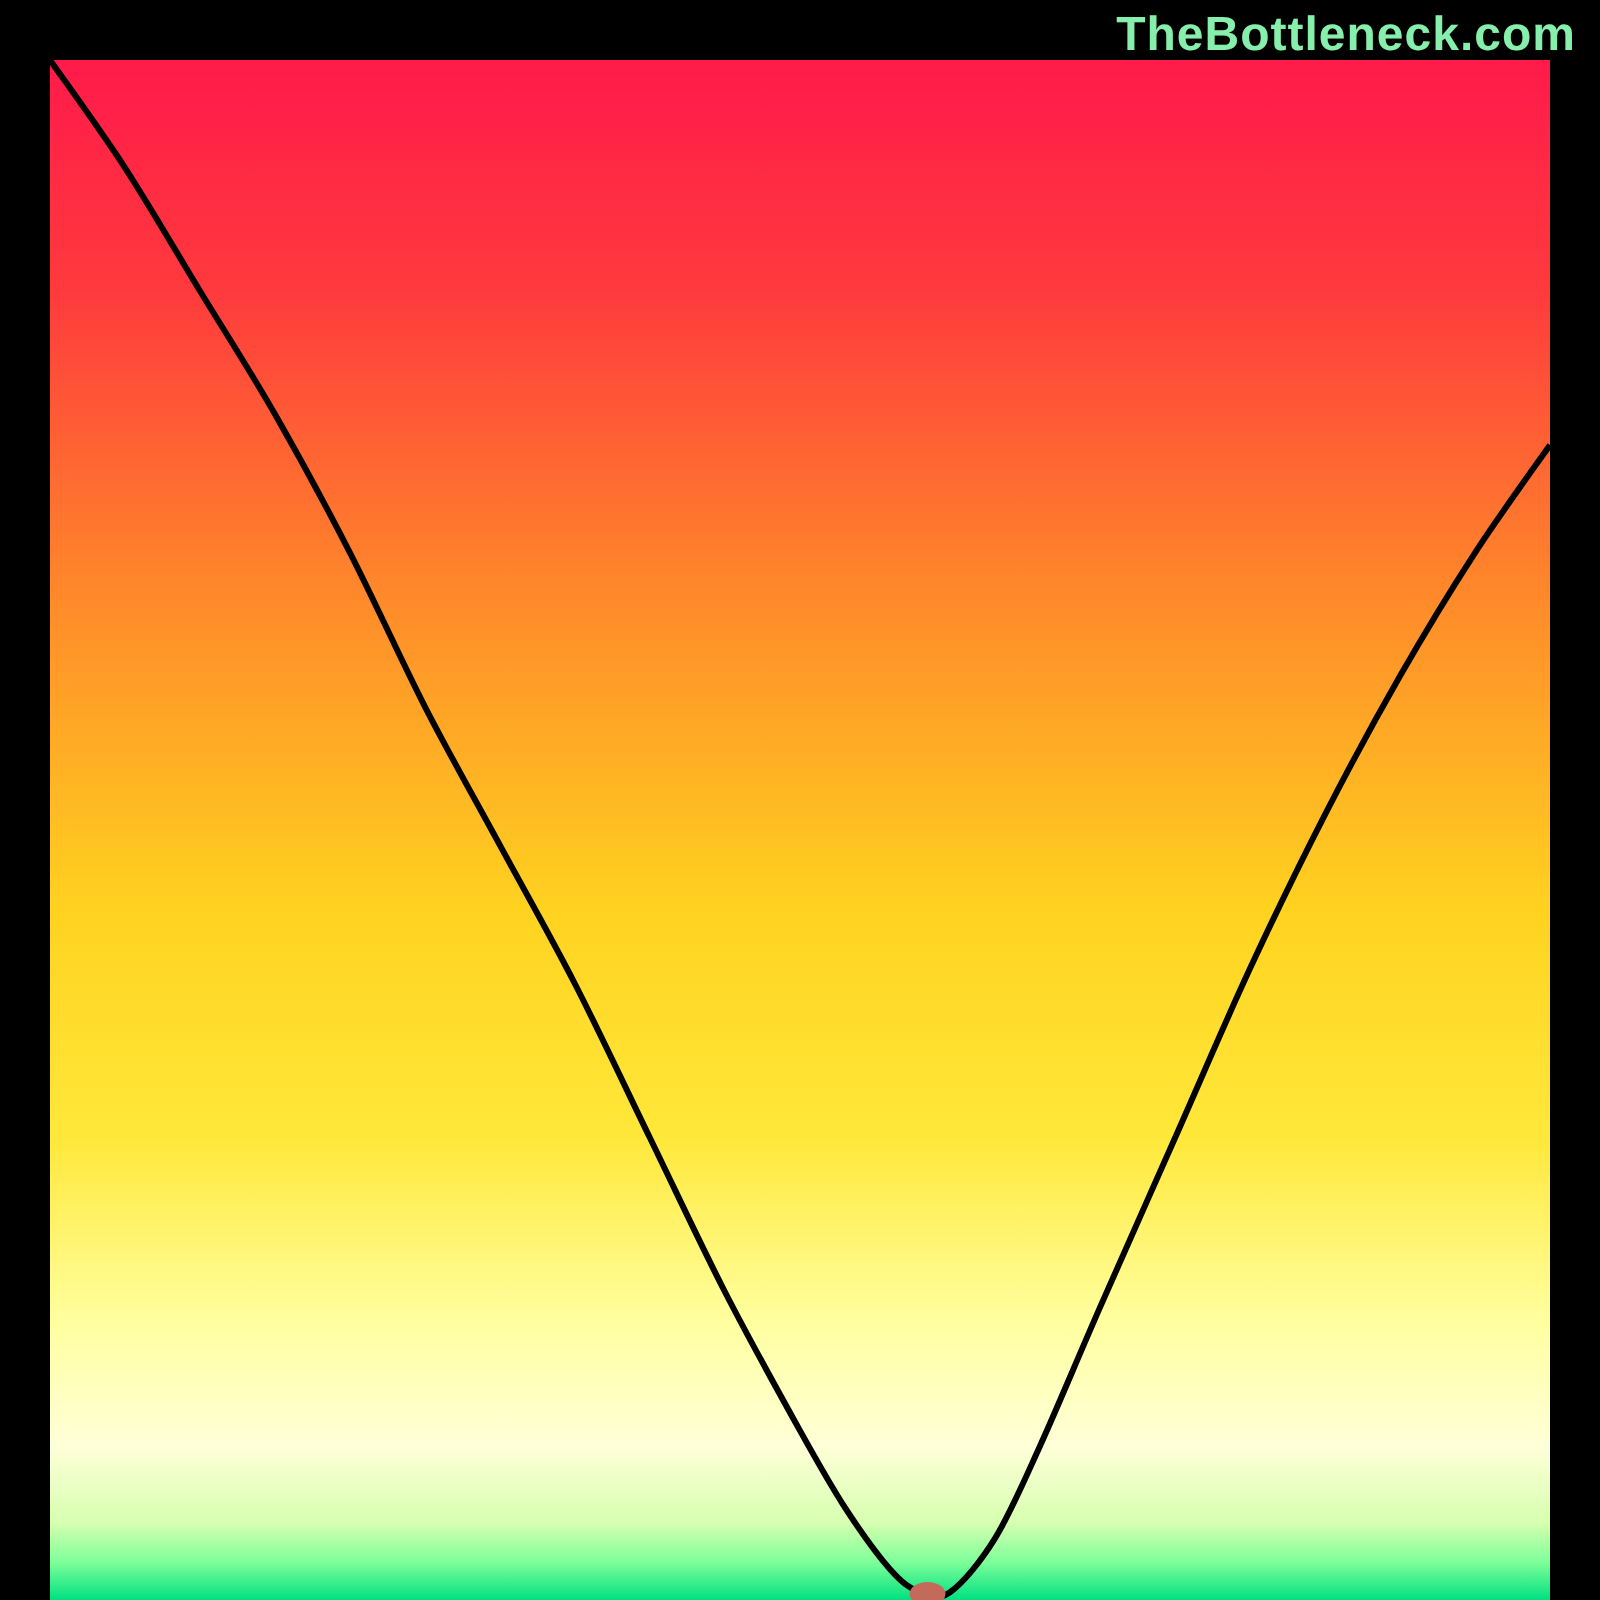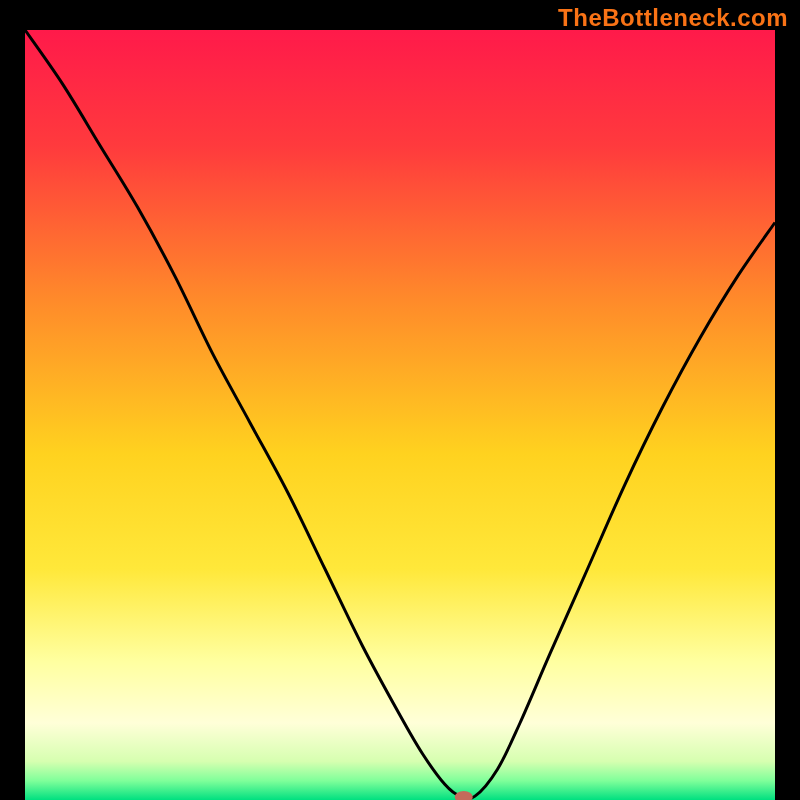--- a/index.html
+++ b/index.html
@@ -10,21 +10,21 @@
     height: 800px;
     background: #000;
   }
   .watermark {
     position: absolute;
     top: 4px;
     right: 12px;
     font-family: Arial, Helvetica, sans-serif;
     font-size: 24px;
     font-weight: 600;
-    color: #f97316;
+    color: #86efac;
     letter-spacing: 0.5px;
     z-index: 10;
   }
   .plot {
     position: absolute;
     left: 25px;
     top: 30px;
     width: 750px;
     height: 770px;
   }

